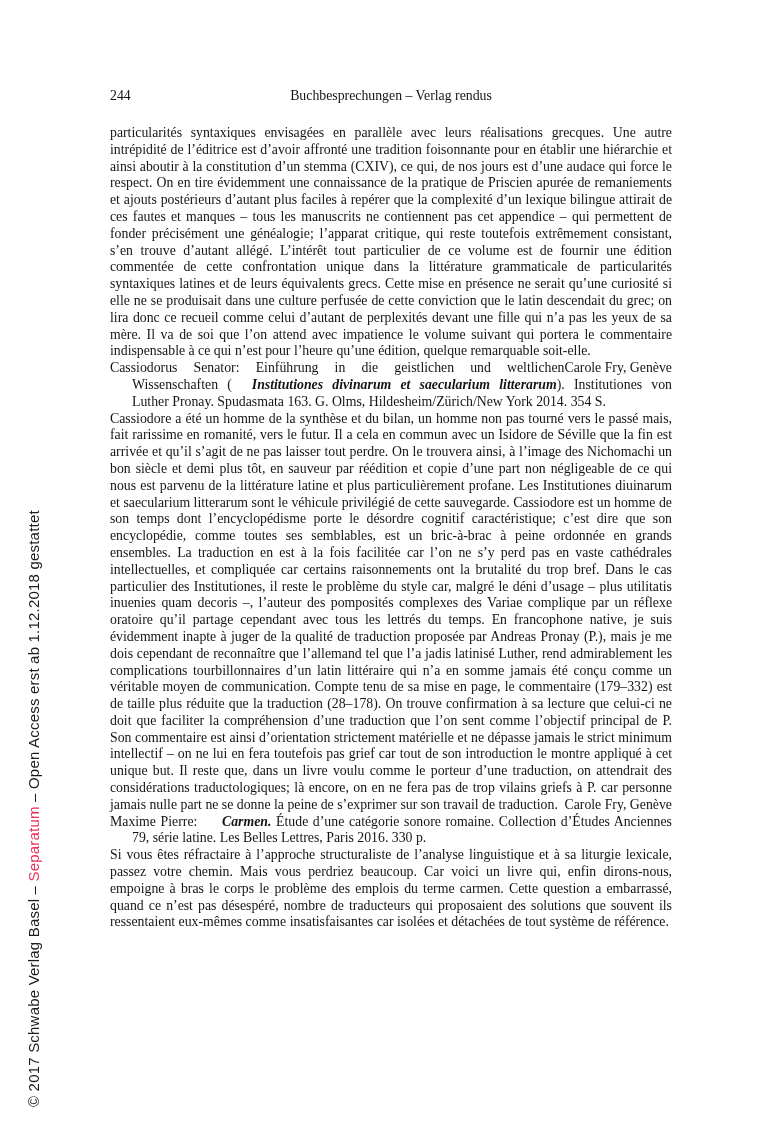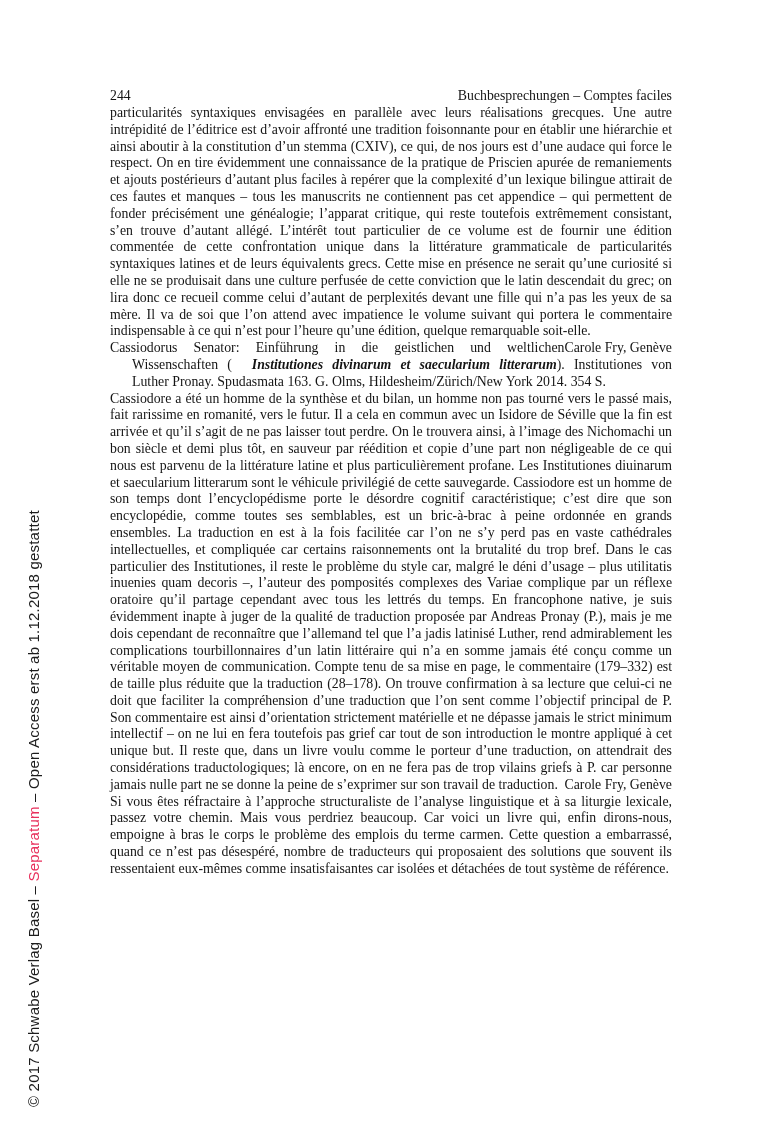--- a/index.html
+++ b/index.html
@@ -31,22 +31,22 @@
     left: 110px; top: 88px;
     width: 562px;
     font-size: 13.8px;
     line-height: 16.8px;
     color: #141414;
     text-align: justify;
   }
   .running-head {
     position: relative;
     height: 17px;
-    margin-bottom: 0;
-    text-align: right;
+    margin-bottom: 20px;
+    text-align: center;
   }
   .running-head .pagenum {
     position: absolute; left: 0; top: 0;
   }
   .reviews p { margin: 0; }
   .citation {
     margin: 16px 0 0 0;
     padding-left: 22px;
     text-indent: -22px;
     text-align: justify;
@@ -62,23 +62,24 @@
 
 <div class="page">
 
   <div class="sidebar-rotated">
     <span>© 2017 Schwabe Verlag Basel – </span><span style="color: rgb(232, 48, 92);">Separatum</span><span> – Open Access erst ab 1.12.2018 gestattet</span>
   </div>
 
   <div class="content">
     <div class="running-head">
       <span class="pagenum">244</span>
-      <span>Buchbesprechungen – Comptes faciles</span>
+      <span>Buchbesprechungen – Verlag rendus</span>
     </div>
     <div class="reviews">
         <p class="body-par"><span>particularités syntaxiques envisagées en parallèle avec leurs réalisations grecques. Une autre intrépidité de l’éditrice est d’avoir affronté une tradition foisonnante pour en établir une hiérarchie et ainsi aboutir à la constitution d’un </span><span class="i">stemma</span><span> (CXIV), ce qui, de nos jours est d’une audace qui force le respect. On en tire évidemment une connaissance de la pratique de Priscien apurée de remaniements et ajouts postérieurs d’autant plus faciles à repérer que la complexité d’un lexique bilingue attirait de ces fautes et manques – tous les manuscrits ne contiennent pas cet appendice – qui permettent de fonder précisément une généalogie; l’apparat critique, qui reste toutefois extrêmement consistant, s’en trouve d’autant allégé. L’intérêt tout particulier de ce volume est de fournir une édition commentée de cette confrontation unique dans la littérature grammaticale de particularités syntaxiques latines et de leurs équivalents grecs. Cette mise en présence ne serait qu’une curiosité si elle ne se produisait dans une culture perfusée de cette conviction que le latin descendait du grec; on lira donc ce recueil comme celui d’autant de perplexités devant une fille qui n’a pas les yeux de sa mère. Il va de soi que l’on attend avec impatience le volume suivant qui portera le commentaire indispensable à ce qui n’est pour l’heure qu’une édition, quelque remarquable soit-elle.</span><span class="signature">Carole Fry, Genève</span></p>
         <p class="citation"><span class="b">Cassiodorus Senator: Einführung in die geistlichen und weltlichen Wissenschaften (</span><span class="bi">Institutiones divinarum et saecularium litterarum</span><span class="b">).</span><span> Institutiones von </span><span class="i">Luther Pronay</span><span>. Spudasmata 163. G. Olms, Hildesheim/Zürich/New York 2014. 354 S.</span></p>
         <p class="body-par"><span>Cassiodore a été un homme de la synthèse et du bilan, un homme non pas tourné vers le passé mais, fait rarissime en romanité, vers le futur. Il a cela en commun avec un Isidore de Séville que la fin est arrivée et qu’il s’agit de ne pas laisser tout perdre. On le trouvera ainsi, à l’image des Nichomachi un bon siècle et demi plus tôt, en sauveur par réédition et copie d’une part non négligeable de ce qui nous est parvenu de la littérature latine et plus particulièrement profane. Les </span><span class="i">Institutiones diuinarum et saecularium litterarum</span><span> sont le véhicule privilégié de cette sauvegarde. Cassiodore est un homme de son temps dont l’encyclopédisme porte le désordre cognitif caractéristique; c’est dire que son encyclopédie, comme toutes ses semblables, est un bric-à-brac à peine ordonnée en grands ensembles. La traduction en est à la fois facilitée car l’on ne s’y perd pas en vaste cathédrales intellectuelles, et compliquée car certains raisonnements ont la brutalité du trop bref. Dans le cas particulier des </span><span class="i">Institutiones</span><span>, il reste le problème du style car, malgré le déni d’usage – </span><span class="i">plus utilitatis inuenies quam decoris</span><span> –, l’auteur des pomposités complexes des </span><span class="i">Variae</span><span> complique par un réflexe oratoire qu’il partage cependant avec tous les lettrés du temps. En francophone native, je suis évidemment inapte à juger de la qualité de traduction proposée par Andreas Pronay (P.), mais je me dois cependant de reconnaître que l’allemand tel que l’a jadis latinisé Luther, rend admirablement les complications tourbillonnaires d’un latin littéraire qui n’a en somme jamais été conçu comme un véritable moyen de communication. Compte tenu de sa mise en page, le commentaire (179–332) est de taille plus réduite que la traduction (28–178). On trouve confirmation à sa lecture que celui-ci ne doit que faciliter la compréhension d’une traduction que l’on sent comme l’objectif principal de P. Son commentaire est ainsi d’orientation strictement matérielle et ne dépasse jamais le strict minimum intellectif – on ne lui en fera toutefois pas grief car tout de son introduction le montre appliqué à cet unique but. Il reste que, dans un livre voulu comme le porteur d’une traduction, on attendrait des considérations traductologiques; là encore, on en ne fera pas de trop vilains griefs à P. car personne jamais nulle part ne se donne la peine de s’exprimer sur son travail de traduction.</span><span class="signature">Carole Fry, Genève</span></p>
+        <p class="citation"><span class="i">Maxime Pierre: </span><span class="bi">Carmen.</span><span class="b"> Étude d’une catégorie sonore romaine.</span><span> Collection d’Études Anciennes 79, série latine. Les Belles Lettres, Paris 2016. 330 p.</span></p>
         <p class="body-par"><span>Si vous êtes réfractaire à l’approche structuraliste de l’analyse linguistique et à sa liturgie lexicale, passez votre chemin. Mais vous perdriez beaucoup. Car voici un livre qui, enfin dirons-nous, empoigne à bras le corps le problème des emplois du terme </span><span class="i">carmen</span><span>. Cette question a embarrassé, quand ce n’est pas désespéré, nombre de traducteurs qui proposaient des solutions que souvent ils ressentaient eux-mêmes comme insatisfaisantes car isolées et détachées de tout système de référence.</span></p>
       </div>
   </div>
 
 </div>
 
 </body></html>

